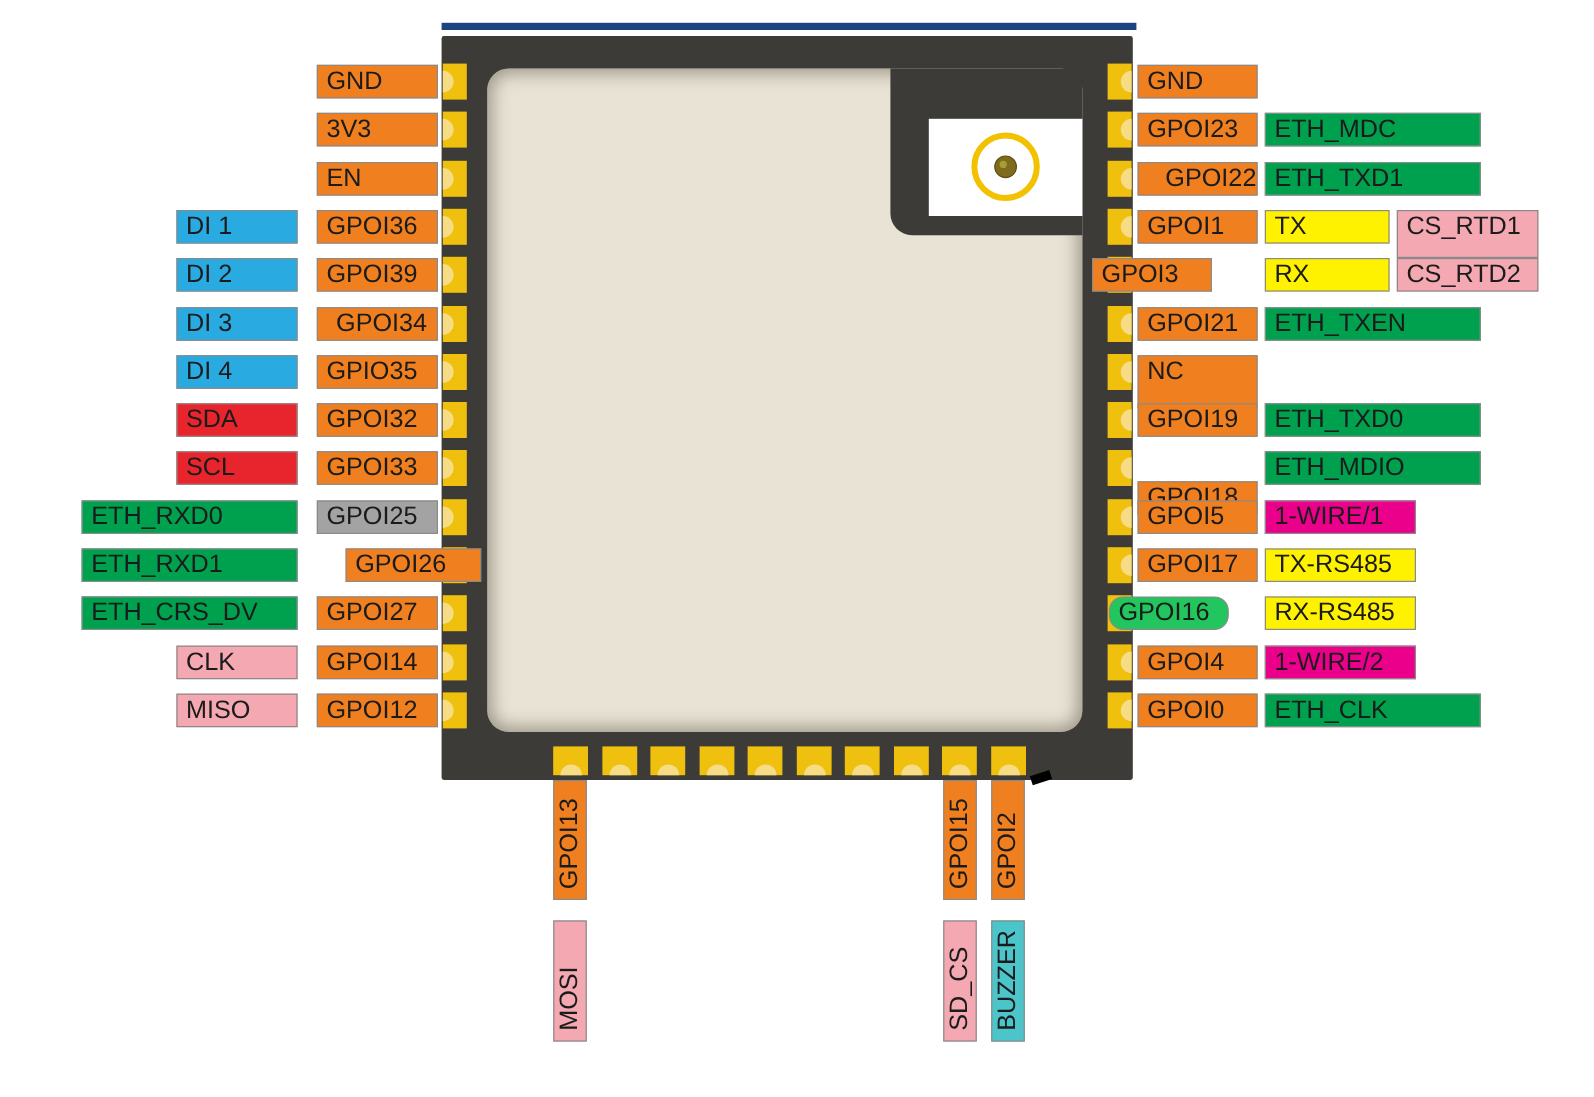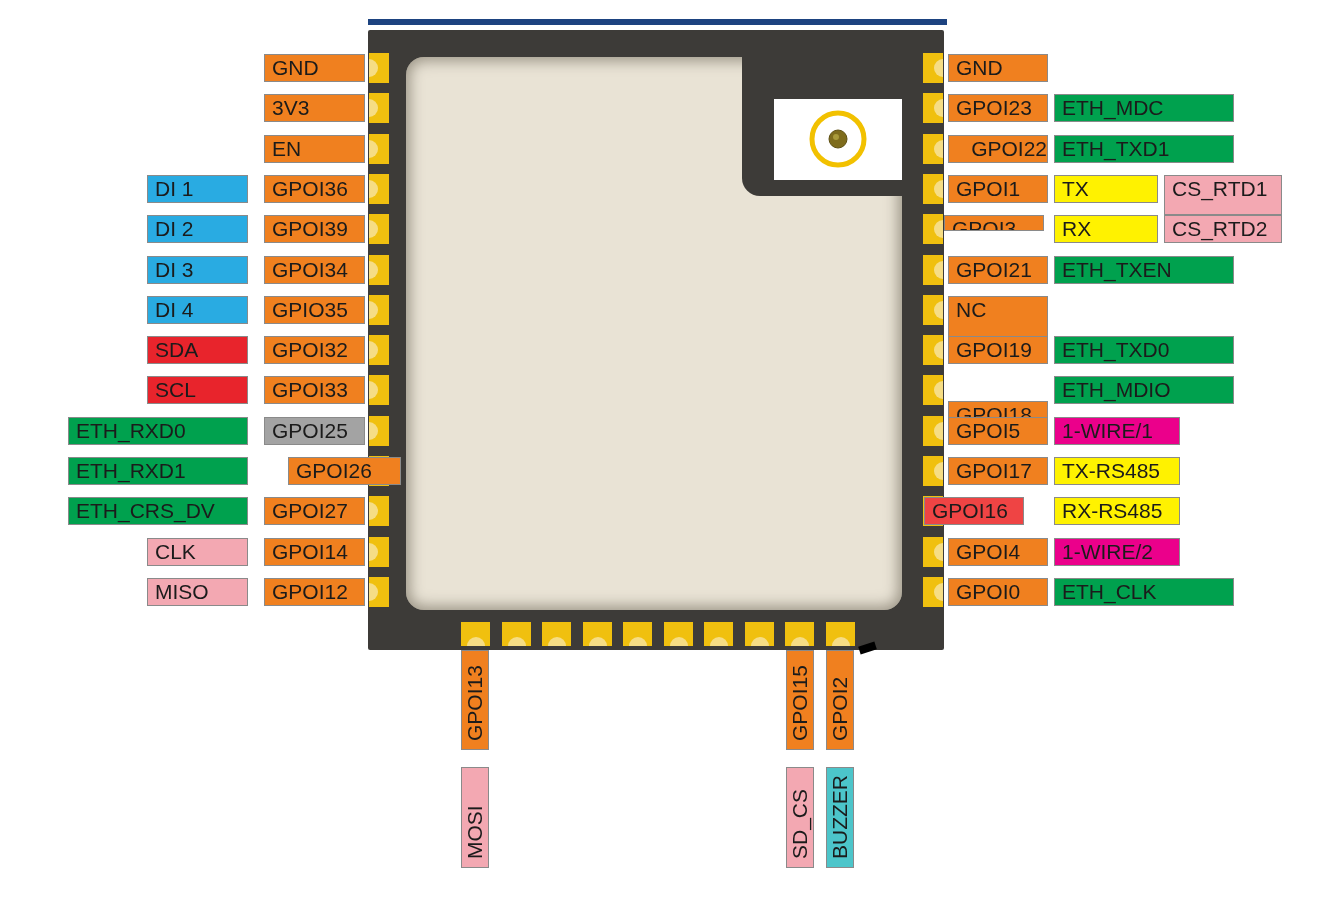--- a/index.html
+++ b/index.html
@@ -169,21 +169,21 @@
       </div>
     </div>
   <div id="labels-layer" class="abs" style="left:0;top:0;">
       <div class="box" style="left: 264px; top: 54px; width: 101px; height: 28px; background: rgb(240, 128, 31);">GND</div>
       <div class="box" style="left: 264px; top: 94px; width: 101px; height: 28px; background: rgb(240, 128, 31);">3V3</div>
       <div class="box" style="left: 264px; top: 135px; width: 101px; height: 28px; background: rgb(240, 128, 31);">EN</div>
       <div class="box" style="left: 264px; top: 175px; width: 101px; height: 28px; background: rgb(240, 128, 31);">GPOI36</div>
       <div class="box" style="left: 147px; top: 175px; width: 101px; height: 28px; background: rgb(41, 171, 226);">DI 1</div>
       <div class="box" style="left: 264px; top: 215px; width: 101px; height: 28px; background: rgb(240, 128, 31);">GPOI39</div>
       <div class="box" style="left: 147px; top: 215px; width: 101px; height: 28px; background: rgb(41, 171, 226);">DI 2</div>
-      <div class="box" style="left: 264px; top: 256px; width: 101px; height: 28px; background: rgb(240, 128, 31);">GPOI34</div>
+      <div class="box" style="left: 264px; top: 256px; width: 101px; height: 28px; background: rgb(240, 128, 31); text-align: center;">GPOI34</div>
       <div class="box" style="left: 147px; top: 256px; width: 101px; height: 28px; background: rgb(41, 171, 226);">DI 3</div>
       <div class="box" style="left: 264px; top: 296px; width: 101px; height: 28px; background: rgb(240, 128, 31);">GPIO35</div>
       <div class="box" style="left: 147px; top: 296px; width: 101px; height: 28px; background: rgb(41, 171, 226);">DI 4</div>
       <div class="box" style="left: 264px; top: 336px; width: 101px; height: 28px; background: rgb(240, 128, 31);">GPOI32</div>
       <div class="box" style="left: 147px; top: 336px; width: 101px; height: 28px; background: rgb(232, 36, 44);">SDA</div>
       <div class="box" style="left: 264px; top: 376px; width: 101px; height: 28px; background: rgb(240, 128, 31);">GPOI33</div>
       <div class="box" style="left: 147px; top: 376px; width: 101px; height: 28px; background: rgb(232, 36, 44);">SCL</div>
       <div class="box" style="left: 264px; top: 417px; width: 101px; height: 28px; background: #a3a3a3;">GPOI25</div>
       <div class="box" style="left: 68px; top: 417px; width: 180px; height: 28px; background: rgb(0, 161, 78);">ETH_RXD0</div>
       <div class="box" style="left: 256px; top: 457px; width: 113px; height: 28px; background: rgb(240, 128, 31); margin-left: 32px;">GPOI26</div>
@@ -195,35 +195,35 @@
       <div class="box" style="left: 264px; top: 578px; width: 101px; height: 28px; background: rgb(240, 128, 31);">GPOI12</div>
       <div class="box" style="left: 147px; top: 578px; width: 101px; height: 28px; background: rgb(243, 168, 178);">MISO</div>
       <div class="box" style="left: 948px; top: 54px; width: 100px; height: 28px; background: rgb(240, 128, 31);">GND</div>
       <div class="box" style="left: 948px; top: 94px; width: 100px; height: 28px; background: rgb(240, 128, 31);">GPOI23</div>
       <div class="box" style="left: 1054px; top: 94px; width: 180px; height: 28px; background: rgb(0, 161, 78);">ETH_MDC</div>
       <div class="box" style="left: 948px; top: 135px; width: 100px; height: 28px; background: rgb(240, 128, 31); text-align: right;">GPOI22</div>
       <div class="box" style="left: 1054px; top: 135px; width: 180px; height: 28px; background: rgb(0, 161, 78);">ETH_TXD1</div>
       <div class="box" style="left: 948px; top: 175px; width: 100px; height: 28px; background: rgb(240, 128, 31);">GPOI1</div>
       <div class="box" style="left: 1054px; top: 175px; width: 104px; height: 28px; background: rgb(255, 242, 0);">TX</div>
       <div class="box" style="left: 1164px; top: 175px; width: 118px; height: 40px; background: rgb(243, 168, 178);">CS_RTD1</div>
-      <div class="box" style="left: 944px; top: 215px; width: 100px; height: 16px; background: rgb(240, 128, 31);">GPOI3</div>
+      <div class="box" style="left: 910px; top: 215px; width: 100px; height: 28px; background: rgb(240, 128, 31);">GPOI3</div>
       <div class="box" style="left: 1054px; top: 215px; width: 104px; height: 28px; background: rgb(255, 242, 0);">RX</div>
       <div class="box" style="left: 1164px; top: 215px; width: 118px; height: 28px; background: rgb(243, 168, 178);">CS_RTD2</div>
       <div class="box" style="left: 948px; top: 256px; width: 100px; height: 28px; background: rgb(240, 128, 31);">GPOI21</div>
       <div class="box" style="left: 1054px; top: 256px; width: 180px; height: 28px; background: rgb(0, 161, 78);">ETH_TXEN</div>
       <div class="box" style="left: 948px; top: 296px; width: 100px; height: 44px; background: rgb(240, 128, 31);">NC</div>
       <div class="box" style="left: 948px; top: 336px; width: 100px; height: 28px; background: rgb(240, 128, 31);">GPOI19</div>
       <div class="box" style="left: 1054px; top: 336px; width: 180px; height: 28px; background: rgb(0, 161, 78);">ETH_TXD0</div>
       <div class="box" style="left: 948px; top: 376px; width: 100px; height: 28px; background: rgb(240, 128, 31); margin-top: 25px;">GPOI18</div>
       <div class="box" style="left: 1054px; top: 376px; width: 180px; height: 28px; background: rgb(0, 161, 78);">ETH_MDIO</div>
       <div class="box" style="left: 948px; top: 417px; width: 100px; height: 28px; background: rgb(240, 128, 31);">GPOI5</div>
       <div class="box" style="left: 1054px; top: 417px; width: 126px; height: 28px; background: rgb(235, 0, 139);">1-WIRE/1</div>
       <div class="box" style="left: 948px; top: 457px; width: 100px; height: 28px; background: rgb(240, 128, 31);">GPOI17</div>
       <div class="box" style="left: 1054px; top: 457px; width: 126px; height: 28px; background: rgb(255, 242, 0);">TX-RS485</div>
-      <div class="box" style="left: 924px; top: 497px; width: 100px; height: 28px; background: #ef4444;">GPOI16</div>
+      <div class="box" style="left: 924px; top: 497px; width: 100px; height: 28px; background: #22c55e; border-radius: 12px;">GPOI16</div>
       <div class="box" style="left: 1054px; top: 497px; width: 126px; height: 28px; background: rgb(255, 242, 0);">RX-RS485</div>
       <div class="box" style="left: 948px; top: 538px; width: 100px; height: 28px; background: rgb(240, 128, 31);">GPOI4</div>
       <div class="box" style="left: 1054px; top: 538px; width: 126px; height: 28px; background: rgb(235, 0, 139);">1-WIRE/2</div>
       <div class="box" style="left: 948px; top: 578px; width: 100px; height: 28px; background: rgb(240, 128, 31);">GPOI0</div>
       <div class="box" style="left: 1054px; top: 578px; width: 180px; height: 28px; background: rgb(0, 161, 78);">ETH_CLK</div>
       <div class="box vbox" style="left: 461px; top: 650px; width: 28px; height: 100px; background: rgb(240, 128, 31);">GPOI13</div>
       <div class="box vbox" style="left: 461px; top: 767px; width: 28px; height: 101px; background: rgb(243, 168, 178);">MOSI</div>
       <div class="box vbox" style="left: 786px; top: 650px; width: 28px; height: 100px; background: rgb(240, 128, 31);">GPOI15</div>
       <div class="box vbox" style="left: 786px; top: 767px; width: 28px; height: 101px; background: rgb(243, 168, 178);">SD_CS</div>
       <div class="box vbox" style="left: 826px; top: 650px; width: 28px; height: 100px; background: rgb(240, 128, 31);">GPOI2</div>

